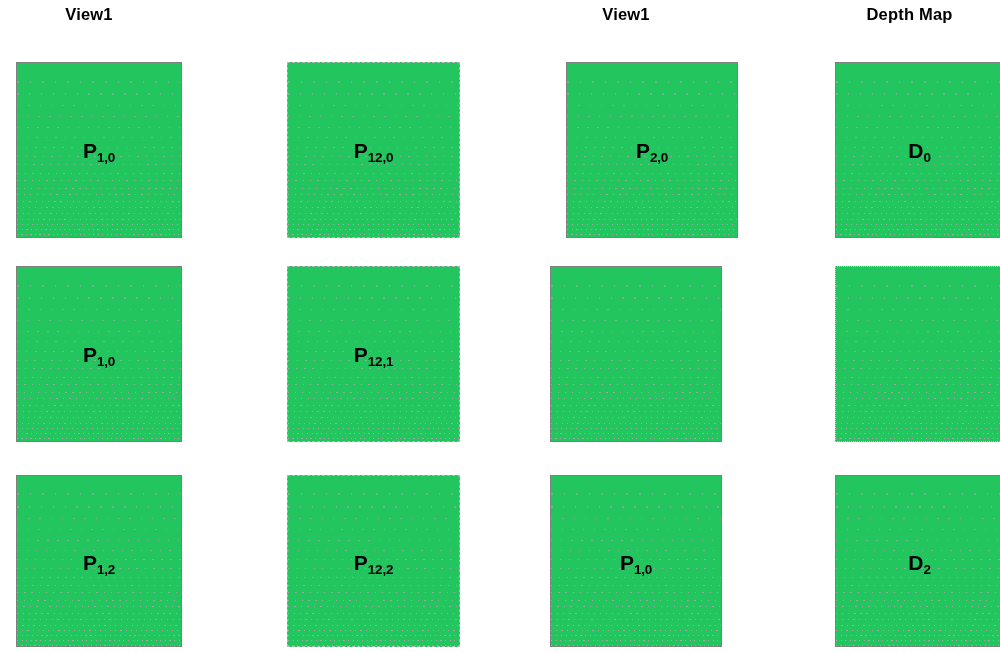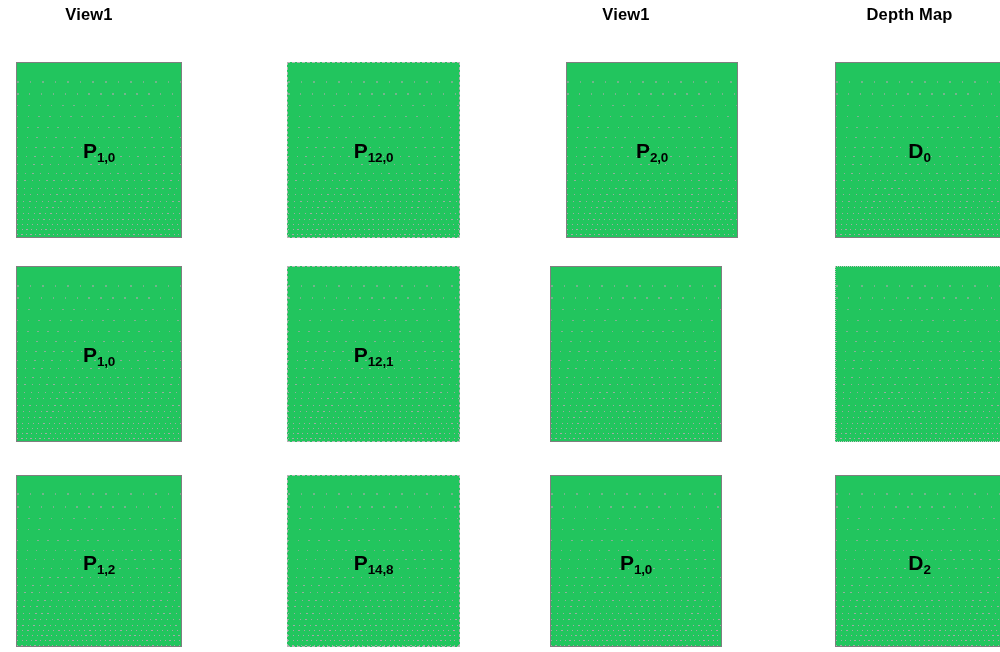--- a/index.html
+++ b/index.html
@@ -330,21 +330,21 @@
         <div style="position: absolute; left: 0px; right: 0px; top: 124px; height: 1px; background-image: repeating-linear-gradient(to right, rgb(168, 168, 168) 0px, rgb(168, 168, 168) 1.28px, rgba(0, 0, 0, 0) 1.28px, rgba(0, 0, 0, 0) 6.82px); opacity: 0.87;"></div>
         <div style="position: absolute; left: 0px; right: 0px; top: 130px; height: 1px; background-image: repeating-linear-gradient(to right, rgb(168, 168, 168) 0px, rgb(168, 168, 168) 1.26px, rgba(0, 0, 0, 0) 1.26px, rgba(0, 0, 0, 0) 6.45px); opacity: 0.89;"></div>
         <div style="position: absolute; left: 0px; right: 0px; top: 137px; height: 1px; background-image: repeating-linear-gradient(to right, rgb(168, 168, 168) 0px, rgb(168, 168, 168) 1.24px, rgba(0, 0, 0, 0) 1.24px, rgba(0, 0, 0, 0) 6.1px); opacity: 0.91;"></div>
         <div style="position: absolute; left: 0px; right: 0px; top: 143px; height: 1px; background-image: repeating-linear-gradient(to right, rgb(168, 168, 168) 0px, rgb(168, 168, 168) 1.23px, rgba(0, 0, 0, 0) 1.23px, rgba(0, 0, 0, 0) 5.77px); opacity: 0.92;"></div>
         <div style="position: absolute; left: 0px; right: 0px; top: 149px; height: 1px; background-image: repeating-linear-gradient(to right, rgb(168, 168, 168) 0px, rgb(168, 168, 168) 1.21px, rgba(0, 0, 0, 0) 1.21px, rgba(0, 0, 0, 0) 5.46px); opacity: 0.94;"></div>
         <div style="position: absolute; left: 0px; right: 0px; top: 154px; height: 1px; background-image: repeating-linear-gradient(to right, rgb(168, 168, 168) 0px, rgb(168, 168, 168) 1.2px, rgba(0, 0, 0, 0) 1.2px, rgba(0, 0, 0, 0) 5.17px); opacity: 0.95;"></div>
         <div style="position: absolute; left: 0px; right: 0px; top: 159px; height: 1px; background-image: repeating-linear-gradient(to right, rgb(168, 168, 168) 0px, rgb(168, 168, 168) 1.18px, rgba(0, 0, 0, 0) 1.18px, rgba(0, 0, 0, 0) 4.89px); opacity: 0.97;"></div>
         <div style="position: absolute; left: 0px; right: 0px; top: 164px; height: 1px; background-image: repeating-linear-gradient(to right, rgb(168, 168, 168) 0px, rgb(168, 168, 168) 1.17px, rgba(0, 0, 0, 0) 1.17px, rgba(0, 0, 0, 0) 4.62px); opacity: 0.98;"></div>
         <div style="position: absolute; left: 0px; right: 0px; top: 169px; height: 1px; background-image: repeating-linear-gradient(to right, rgb(168, 168, 168) 0px, rgb(168, 168, 168) 1.16px, rgba(0, 0, 0, 0) 1.16px, rgba(0, 0, 0, 0) 4.37px); opacity: 0.99;"></div>
       </div>
-      <div class="cell-label" style="top: 76px;"><span>P</span><span class="sub">14,8</span></div>
+      <div class="cell-label" style="top: 76px;"><span>P</span><span class="sub">12,2</span></div>
     </div>
     <div class="cell solid" style="left: 540px; top: 475px; width: 172px; height: 172px;">
       <div class="texture" style="top: 0px; height: 172px;">
         <div style="position: absolute; left: 0px; right: 0px; top: 17px; height: 2px; background-image: repeating-linear-gradient(to right, rgb(168, 168, 168) 0px, rgb(168, 168, 168) 1.56px, rgba(0, 0, 0, 0) 1.56px, rgba(0, 0, 0, 0) 12.57px); opacity: 0.6;"></div>
         <div style="position: absolute; left: 0px; right: 0px; top: 30px; height: 2px; background-image: repeating-linear-gradient(to right, rgb(168, 168, 168) 0px, rgb(168, 168, 168) 1.52px, rgba(0, 0, 0, 0) 1.52px, rgba(0, 0, 0, 0) 11.89px); opacity: 0.63;"></div>
         <div style="position: absolute; left: 0px; right: 0px; top: 42px; height: 1px; background-image: repeating-linear-gradient(to right, rgb(168, 168, 168) 0px, rgb(168, 168, 168) 1.49px, rgba(0, 0, 0, 0) 1.49px, rgba(0, 0, 0, 0) 11.25px); opacity: 0.66;"></div>
         <div style="position: absolute; left: 0px; right: 0px; top: 53px; height: 1px; background-image: repeating-linear-gradient(to right, rgb(168, 168, 168) 0px, rgb(168, 168, 168) 1.46px, rgba(0, 0, 0, 0) 1.46px, rgba(0, 0, 0, 0) 10.64px); opacity: 0.69;"></div>
         <div style="position: absolute; left: 0px; right: 0px; top: 64px; height: 1px; background-image: repeating-linear-gradient(to right, rgb(168, 168, 168) 0px, rgb(168, 168, 168) 1.43px, rgba(0, 0, 0, 0) 1.43px, rgba(0, 0, 0, 0) 10.06px); opacity: 0.72;"></div>
         <div style="position: absolute; left: 0px; right: 0px; top: 74px; height: 1px; background-image: repeating-linear-gradient(to right, rgb(168, 168, 168) 0px, rgb(168, 168, 168) 1.41px, rgba(0, 0, 0, 0) 1.41px, rgba(0, 0, 0, 0) 9.52px); opacity: 0.74;"></div>
         <div style="position: absolute; left: 0px; right: 0px; top: 83px; height: 1px; background-image: repeating-linear-gradient(to right, rgb(168, 168, 168) 0px, rgb(168, 168, 168) 1.38px, rgba(0, 0, 0, 0) 1.38px, rgba(0, 0, 0, 0) 9.01px); opacity: 0.77;"></div>

